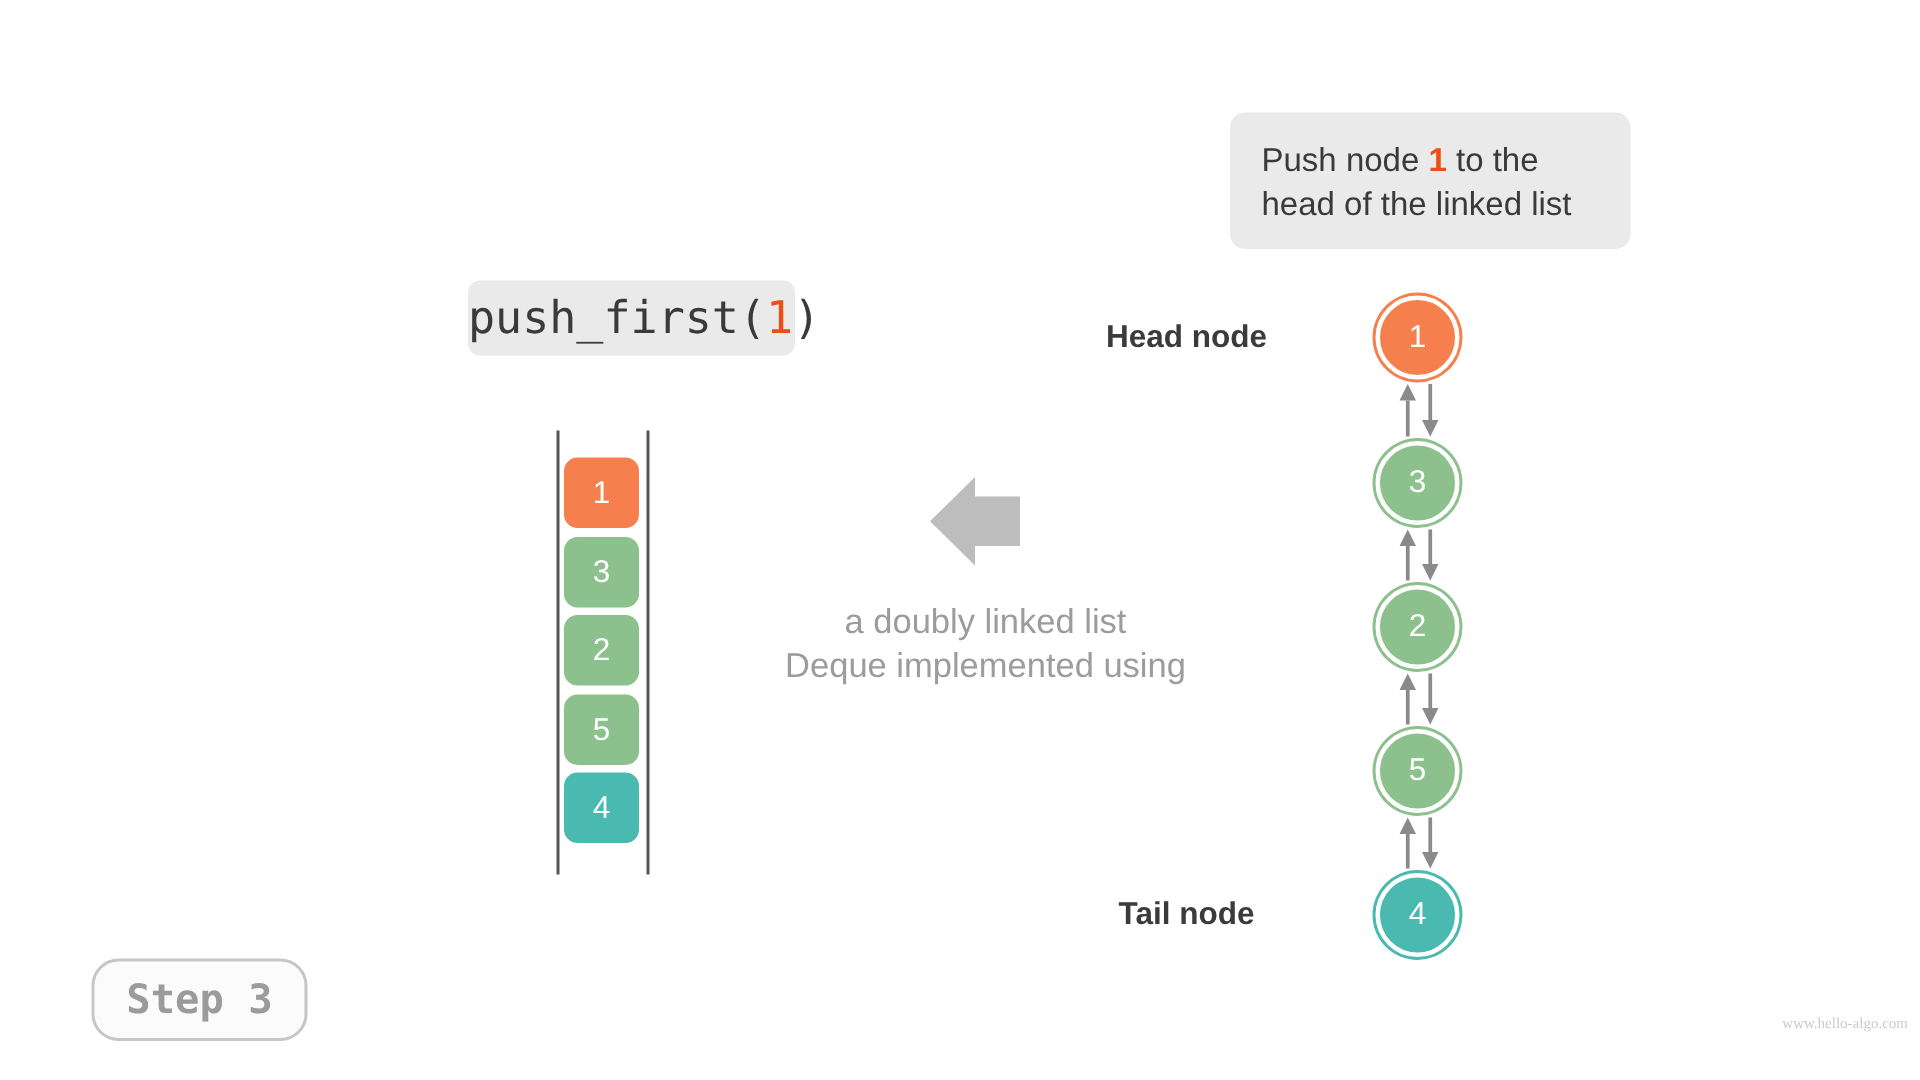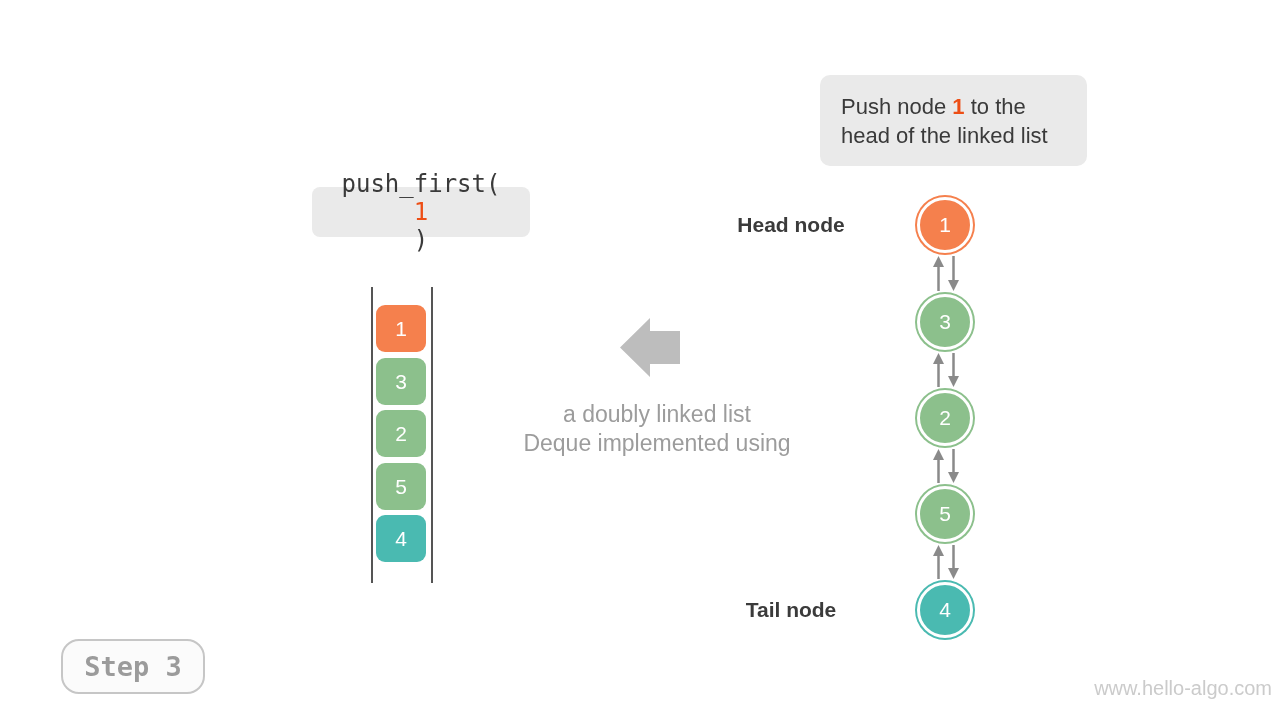--- a/index.html
+++ b/index.html
@@ -32,26 +32,25 @@
   }
   .hl { color: #ED4E15; font-weight: bold; }
 
   
   .codebox {
     position: absolute;
     left: 287px; top: 187px;
     width: 218px; height: 50px;
     background: #EAEAEA;
     border-radius: 8px;
-    display: flex; align-items: center; justify-content: center;
+    display: flex; align-items: center; justify-content: flex-start;
     font-family: "DejaVu Sans Mono", monospace;
-    font-size: 24px;
+    font-size: 30px;
     color: #3A3A3A;
     white-space: pre;
-    flex-direction: column;
   }
   .codebox .hl { font-weight: normal; }
 
   
   .stack-line {
     position: absolute;
     top: 287px;
     width: 2px; height: 296px;
     background: #555555;
   }
@@ -130,22 +129,22 @@
     font-family: "DejaVu Sans Mono", monospace;
     font-size: 27px;
     font-weight: bold;
     color: #9B9B9B;
   }
 
   
   .watermark {
     position: absolute;
     right: 33px; top: 677px;
-    font-family: Liberation Sans, sans-serif;
-    font-size: 20px;
+    font-family: Liberation Serif, serif;
+    font-size: 10px;
     color: #CBCBCB;
   }
 </style>
 </head>
 <body>
 
 <div class="canvas">
 
   <div class="callout">
     <div class="callout-text"><span>Push node </span><span class="hl">1</span><span> to the head of the linked list</span></div>

